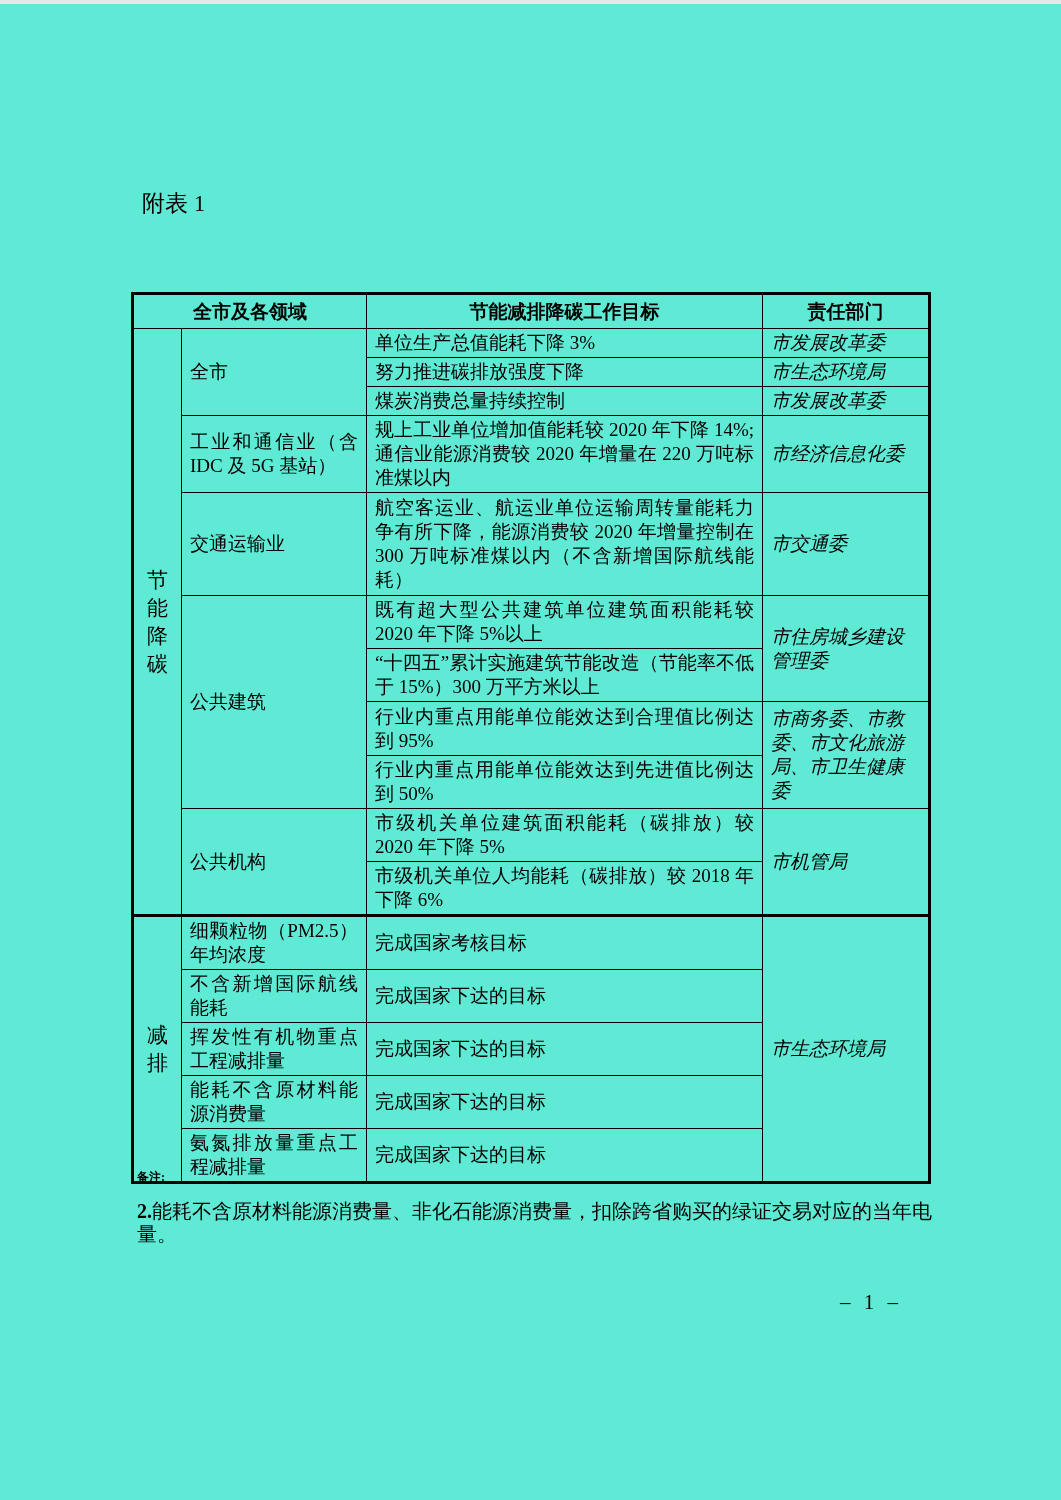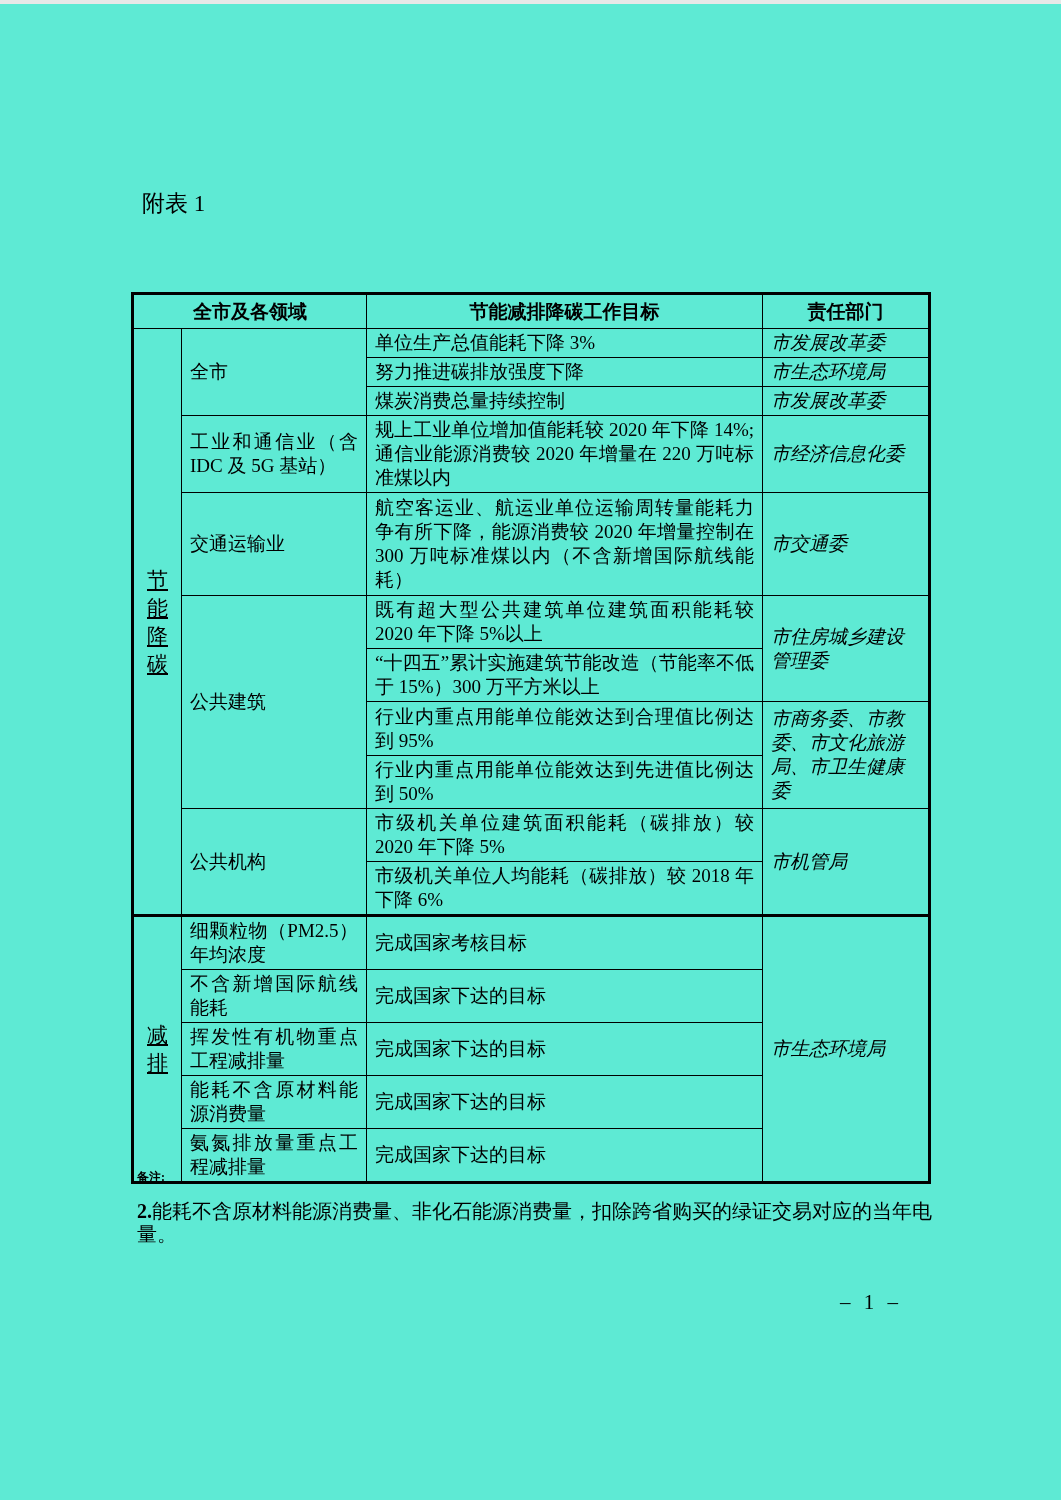--- a/index.html
+++ b/index.html
@@ -52,21 +52,20 @@
   }
   td.dep { padding:2px 6px 2px 9px;font-style:italic; }
   td.vcell { text-align:center; padding:0; }
   .vstack {
     display:inline-block;
     width:23px;
     word-break:break-all;
     line-height:28px;
     font-size:21px;
     text-align:center;
-    text-decoration:underline;
   }
   tr.sec-start td { border-top:3px solid #000; }
   .notes {
     position:absolute; left:137px; top:1161px; width:800px;
   }
   .notes-label { font-size:12px; font-weight:bold; line-height:24px; }
   .note-line { margin-top:11px; font-size:20px; line-height:23px; }
   .note-num { font-weight:bold; }
   .page-number {
     position:absolute; top:1286px; left:840px;

